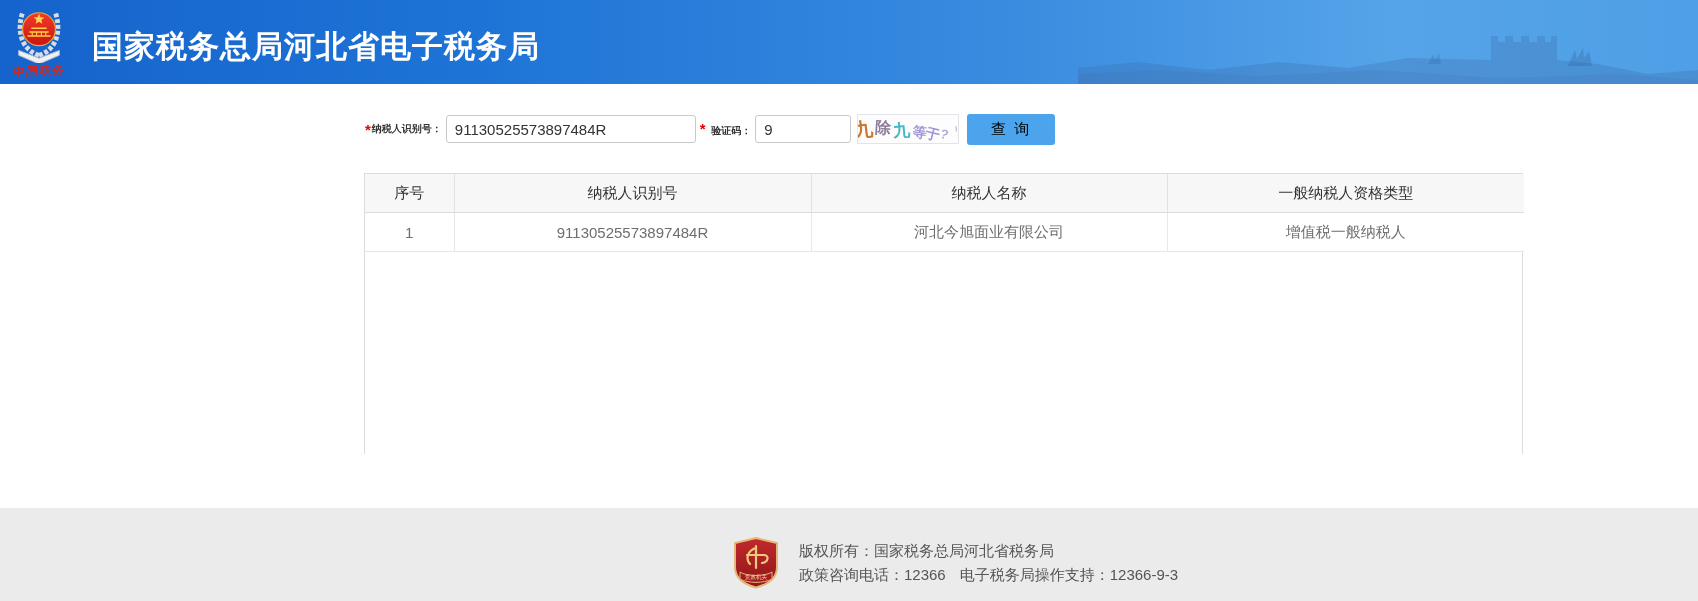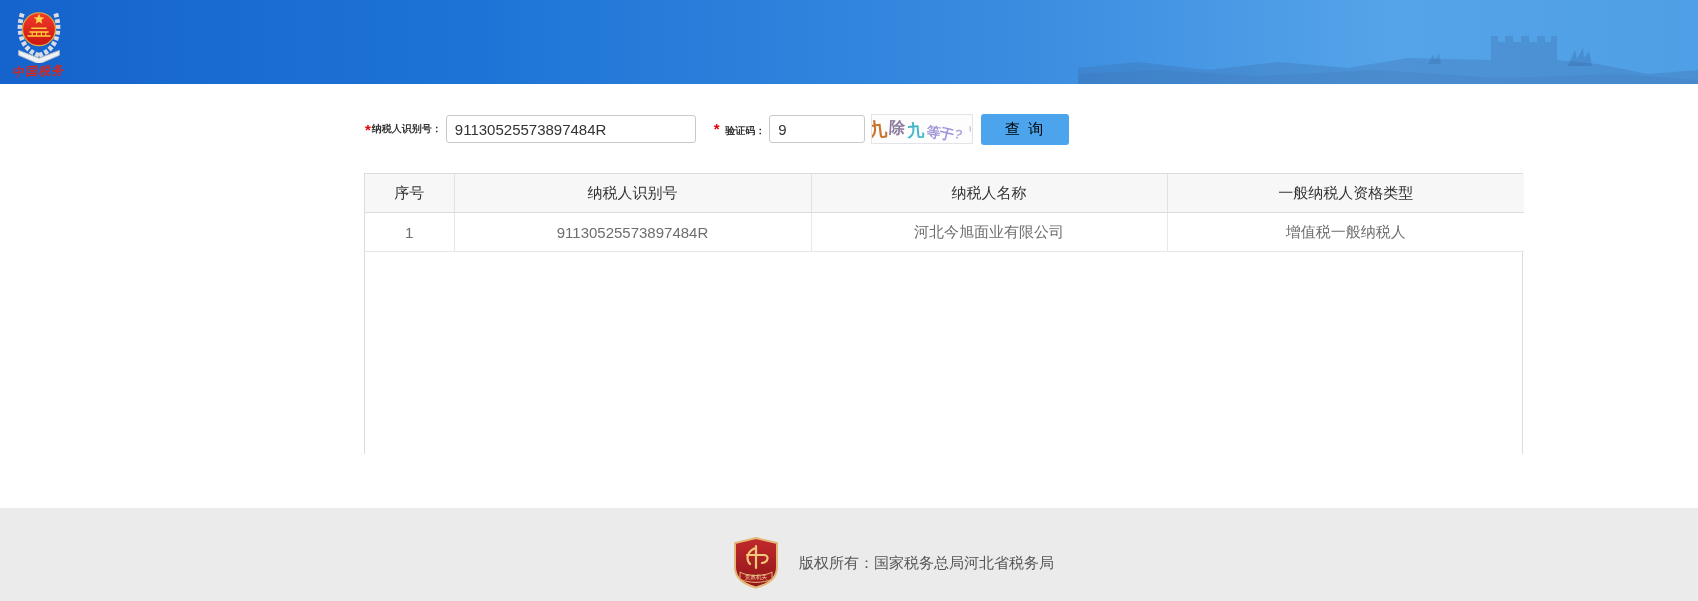--- a/index.html
+++ b/index.html
@@ -28,21 +28,21 @@
     position:absolute;left:365px;top:112px;height:34px;
     display:flex;align-items:center;white-space:nowrap;
   }
   .req{color:#e60000;font-size:15px;font-weight:bold;margin-right:1px;}
   .form-label{font-size:10px;font-weight:bold;color:#333;}
   .txt-input{
     height:28px;border:1px solid #c9c9c9;border-radius:3px;font-size:15px;color:#333;
     padding:0 8px;font-family:"Liberation Sans",sans-serif;outline:none;box-sizing:border-box;
   }
   .taxpayer-input{width:250px;margin-left:4px;}
-  .captcha-label-wrap{margin-left:18px;}
+  .captcha-label-wrap{margin-left:4px;}
   .captcha-input{width:96px;margin-left:4px;}
   .captcha-box{
     width:102px;height:30px;margin-left:6px;background:#fdfdfd;
     border:1px solid #e3e3ea;display:flex;align-items:center;justify-content:center;
     box-sizing:border-box;cursor:pointer;overflow:hidden;
   }
   .cap-ch{display:inline-block;font-weight:bold;line-height:1;}
   .cap-ch:nth-child(1){font-size:19px;transform:rotate(-7deg);}
   .cap-ch:nth-child(2){font-size:16px;transform:rotate(4deg) translateY(-1px);margin-left:2px;}
   .cap-ch:nth-child(3){font-size:17px;transform:rotate(-5deg) translateY(1px);margin-left:2px;}
@@ -112,20 +112,21 @@
       <path d="M28,52 C47,46 51,26 45,8" fill="none" stroke="#d9dde3" stroke-width="5" stroke-dasharray="4 2"></path>
       <circle cx="28" cy="25" r="17" fill="url(#redg)" stroke="#e8aa3e" stroke-width="1.2"></circle>
       <path d="M28,9 l1.6,3.6 3.9,0.3 -3,2.6 0.9,3.8 -3.4,-2.1 -3.4,2.1 0.9,-3.8 -3,-2.6 3.9,-0.3 Z" fill="#ffd34d"></path>
       <path d="M20,24 h16 M18,28 h20 M16,32 h24" stroke="#ffcf40" stroke-width="1.6" fill="none"></path>
       <path d="M21,28 v4 M25.5,28 v4 M30.5,28 v4 M35,28 v4" stroke="#ffcf40" stroke-width="1.2" fill="none"></path>
       <path d="M7,47 L28,55 L49,47 L49,52 L28,61 L7,52 Z" fill="#eef0f3" stroke="#b9bec7" stroke-width="1"></path>
     </svg>
     <span class="logo-caption">中国税务</span>
   </div>
 
+  <div class="page-title">国家税务总局河北省电子税务局</div>
 </div>
 
 <div class="query-form">
   <span class="req">*</span>
   <span class="form-label">纳税人识别号：</span>
   <input class="txt-input taxpayer-input" type="text" value="91130525573897484R" style="">
 
   <span class="captcha-label-wrap">
     <span class="req">*</span>
     <span class="form-label">验证码：</span>
@@ -182,15 +183,18 @@
             <stop offset="1" stop-color="#8e1418"></stop>
         </linearGradient>
       </defs>
       <path d="M23,1 L44,6 V30 C44,41 34.5,47.5 23,50.5 C11.5,47.5 2,41 2,30 V6 Z" fill="url(#bredg)" stroke="#e3b878" stroke-width="2"></path>
       <path d="M23,9 V31 M23,11 C15,13 12,22 17,27 M14,18 H31 C36,18 36,25 29,26" fill="none" stroke="#f0c879" stroke-width="2.2" stroke-linecap="round"></path>
       <path d="M7,35 C13,39.5 33,39.5 39,35 L39,42 C31,46.5 15,46.5 7,42 Z" fill="#a31d20" stroke="#e3b878" stroke-width="1"></path>
       <text x="23" y="42.2" text-anchor="middle" font-size="5.6" fill="#f5d9a0">党政机关</text>
     </svg>
     <div class="footer-text">
       <div class="footer-line">版权所有：国家税务总局河北省税务局</div>
+      <div class="footer-line">
+        <span>政策咨询电话：12366</span><span class="sep"></span><span>电子税务局操作支持：12366-9-3</span>
+      </div>
     </div>
   </div>
 </div>
 
 </body></html>

